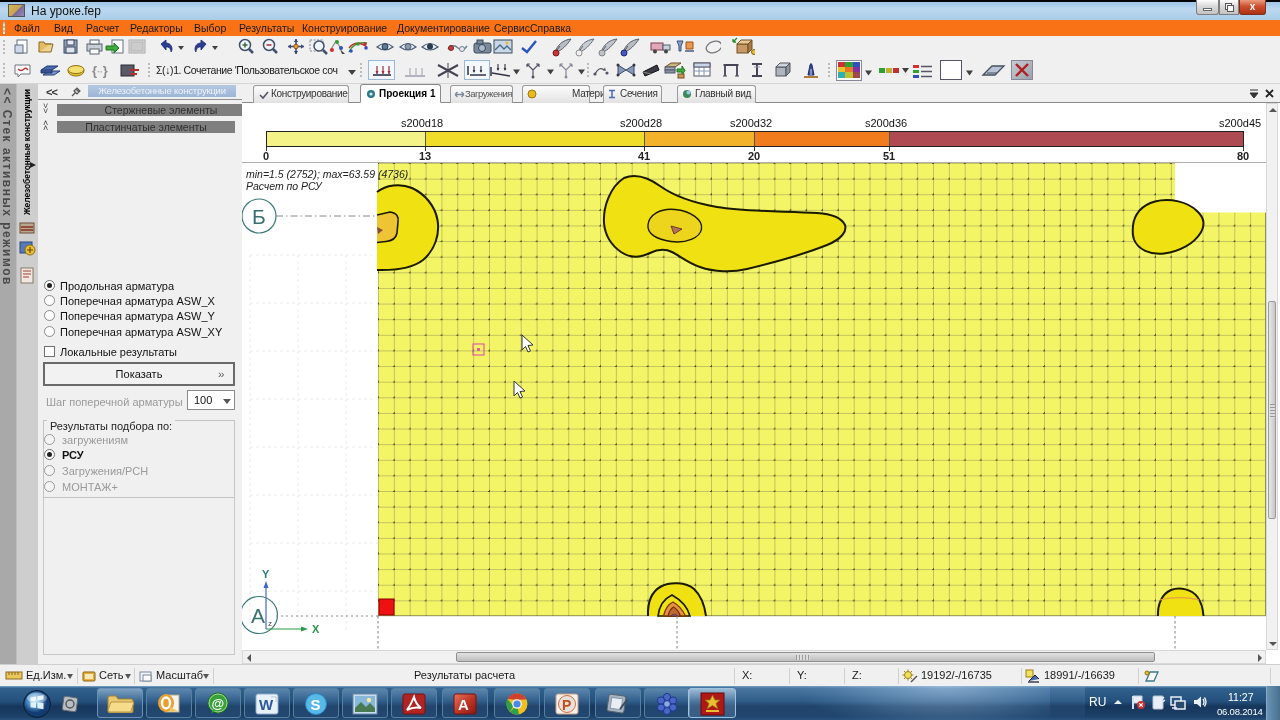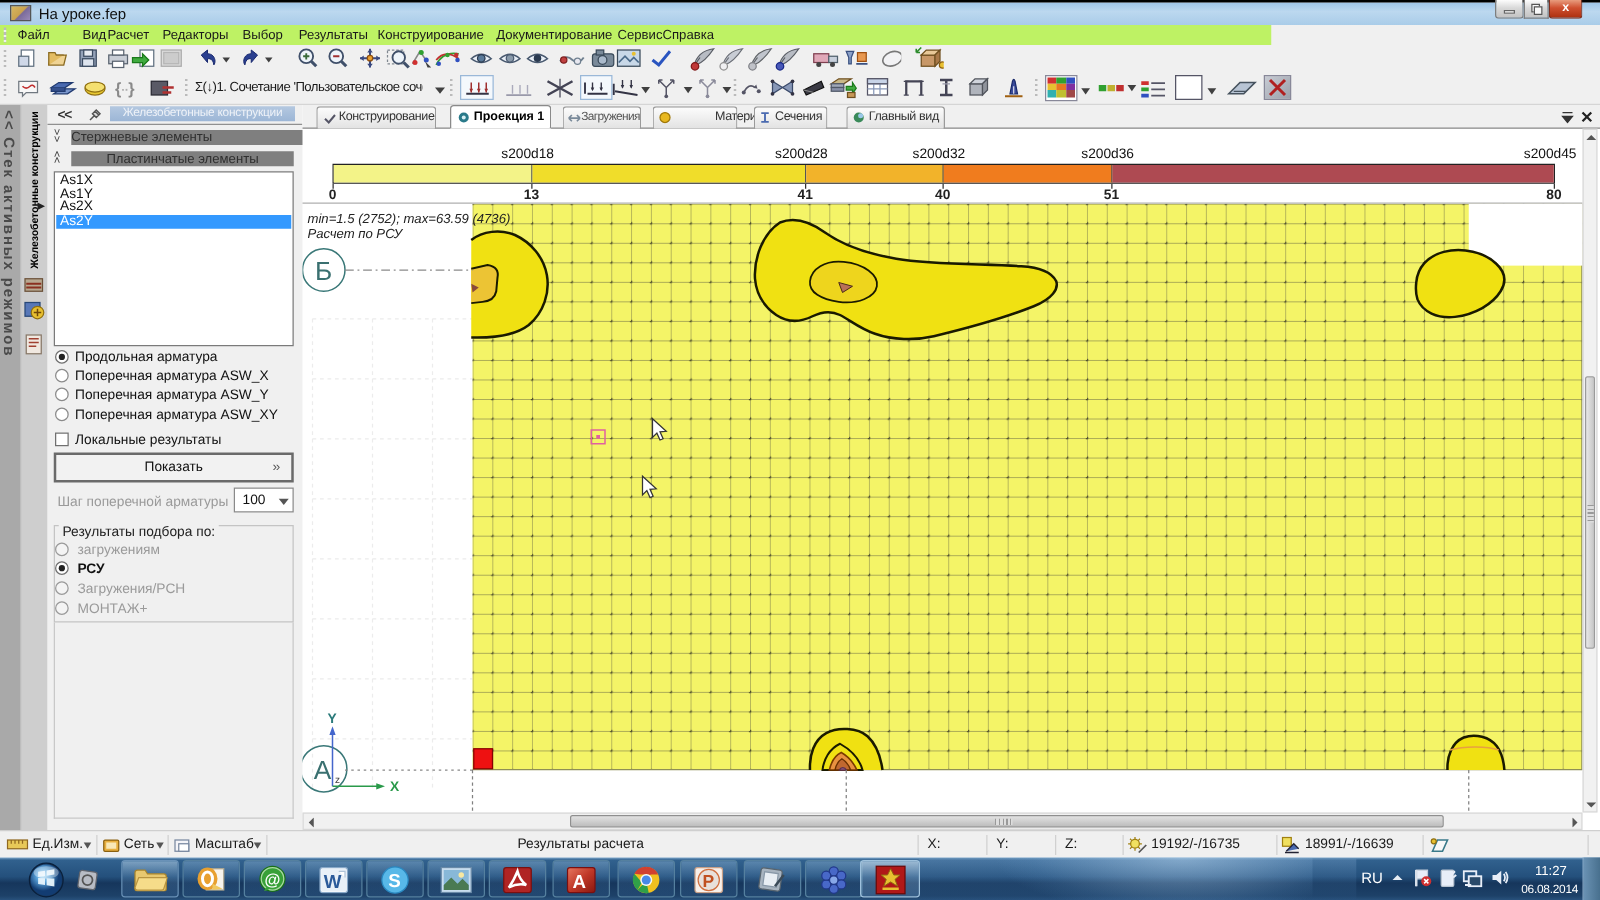--- a/index.html
+++ b/index.html
@@ -19,26 +19,26 @@
 
 <div class="abs" style="left:31px;top:4px;font-size:12px;color:#101010;">На уроке.fep</div>
 
 <div class="abs" style="left:1196px;top:0;width:23px;height:15px;background:linear-gradient(#fdfdfd,#d9d9d9 45%,#c3c3c3);border:1px solid #7e7e7e;border-top:none;border-radius:0 0 3px 3px;"></div>
 <div class="abs" style="left:1203px;top:8px;width:9px;height:3px;background:#fff;border:1px solid #666;"></div>
 <div class="abs" style="left:1219px;top:0;width:20px;height:15px;background:linear-gradient(#fdfdfd,#d9d9d9 45%,#c3c3c3);border:1px solid #7e7e7e;border-top:none;"></div>
 <div class="abs" style="left:1225px;top:3px;width:7px;height:7px;border:1px solid #555;background:#f8f8f8;"></div>
 <div class="abs" style="left:1227px;top:5px;width:7px;height:7px;border:1px solid #555;background:#f8f8f8;"></div>
 <div class="abs" style="left:1239px;top:0;width:27px;height:15px;background:linear-gradient(#e89c7e,#cf5030 45%,#ad3010);border:1px solid #7e3020;border-top:none;border-radius:0 0 3px 3px;color:#fff;font-size:10px;font-weight:bold;text-align:center;line-height:13px;">x</div>
 
-<div class="abs" id="menubar" style="left:0;top:20px;width:1017px;height:16px;background:#bef264;font-size:10.5px;color:#1a1a1a;">
+<div class="abs" id="menubar" style="left:0;top:20px;width:1280px;height:16px;background:#f97316;font-size:10.5px;color:#1a1a1a;">
 
   <div class="abs" style="left:3px;top:2px;width:2px;height:12px;background:repeating-linear-gradient(#bbb 0 2px,#f0f0f0 2px 4px);"></div>
 
   <span class="abs" style="left:14px;top:2px;">Файл</span>
-  <span class="abs" style="left:66px;top:2px;">Вид</span>
+  <span class="abs" style="left:54px;top:2px;">Вид</span>
   <span class="abs" style="left:86px;top:2px;">Расчет</span>
   <span class="abs" style="left:130px;top:2px;">Редакторы</span>
   <span class="abs" style="left:194px;top:2px;">Выбор</span>
   <span class="abs" style="left:239px;top:2px;">Результаты</span>
   <span class="abs" style="left:302px;top:2px;">Конструирование</span>
   <span class="abs" style="left:397px;top:2px;">Документирование</span>
   <span class="abs" style="left:494px;top:2px;">Сервис</span>
   <span class="abs" style="left:530px;top:2px;">Справка</span>
 </div>
 
@@ -437,31 +437,26 @@
 
   <svg class="abs" style="left:32px;top:2px;" width="12" height="12">
         <path d="M2 10 L6 6 M6 3 L9 6 M4 5 L7 2 L10 5 L7 8 Z" stroke="#555" fill="#ddd" stroke-width="1.2"></path>
       </svg>
 
   <div class="abs" style="left:50px;top:1px;width:148px;height:12px;background:linear-gradient(#b4c8e0,#9cb6d6);color:#eef2f8;text-align:center;line-height:12px;font-size:9.5px;letter-spacing:-0.2px;">Железобетонные конструкции</div>
   <div class="abs" style="left:0px;top:15px;width:204px;height:1px;background:#909090;"></div>
 
   <div class="abs" style="left:5px;top:20px;color:#444;font-size:9px;line-height:5px;">˅<br>˅</div>
 
-  <div class="abs" style="left:19px;top:20px;width:208px;height:12px;background:#7f7f7f;color:#2f2f2f;line-height:12px;font-size:10.5px;">Стержневые элементы</div>
+  <div class="abs" style="left:19px;top:20px;width:208px;height:12px;background:#7f7f7f;color:#2f2f2f;text-align:center;line-height:12px;font-size:10.5px;">Стержневые элементы</div>
 
   <div class="abs" style="left:5px;top:37px;color:#444;font-size:9px;line-height:5px;">˄<br>˄</div>
 
   <div class="abs" style="left:19px;top:37px;width:178px;height:12px;background:#7f7f7f;color:#2f2f2f;text-align:center;line-height:12px;font-size:10.5px;">Пластинчатые элементы</div>
 
-  <div class="abs" style="left:5px;top:53px;width:192px;height:140px;background:#fff;border:1px solid #7a7a7a;">
-    <div style="padding:1px 0 0 4px;line-height:10.5px;">As1X<br>As1Y<br>As2X</div>
-
-    <div class="abs" style="left:1px;top:34px;width:188px;height:11px;background:#3399ff;color:#fff;padding-left:3px;line-height:11px;">As2Y</div>
-  </div>
 
   <div class="abs" style="left:6px;top:196px;width:11px;height:11px;border:1px solid #707070;border-radius:50%;background:#fff;"></div>
   <div class="abs" style="left:9px;top:199px;width:5px;height:5px;border-radius:50%;background:#222;"></div>
   <div class="abs" style="left:22px;top:196px;">Продольная арматура</div>
 
   <div class="abs" style="left:6px;top:211px;width:11px;height:11px;border:1px solid #8a8a8a;border-radius:50%;background:#fff;"></div>
   <div class="abs" style="left:22px;top:211px;">Поперечная арматура ASW_X</div>
 
   <div class="abs" style="left:6px;top:226px;width:11px;height:11px;border:1px solid #8a8a8a;border-radius:50%;background:#fff;"></div>
   <div class="abs" style="left:22px;top:226px;">Поперечная арматура ASW_Y</div>
@@ -570,21 +565,21 @@
   </div>
 
   <svg class="abs" style="left:0;top:63px;" width="1038" height="5">
         <path d="M24.5 0 V4 M183.5 0 V4 M402.5 0 V4 M512.5 0 V4 M647.5 0 V4 M1001.5 0 V4" stroke="#333" stroke-width="1"></path>
       </svg>
 
   <div class="abs" style="left:0;top:66px;width:1038px;height:12px;font-size:11px;font-weight:bold;color:#222;">
     <span class="abs" style="left:21px;">0</span>
     <span class="abs" style="left:177px;">13</span>
     <span class="abs" style="left:396px;">41</span>
-    <span class="abs" style="left:506px;">40</span>
+    <span class="abs" style="left:506px;">20</span>
     <span class="abs" style="left:641px;">51</span>
     <span class="abs" style="left:995px;">80</span>
   </div>
 
   <div class="abs" style="left:0;top:78px;width:1025px;height:1px;background:#b0b0b0;"></div>
 
   <svg class="abs" style="left:0;top:79px;" width="1036" height="487" viewBox="0 0 1036 487">
     <defs>
       <pattern id="grid" x="136" y="0" width="15.857" height="15.62" patternUnits="userSpaceOnUse">
         <rect width="15.857" height="15.62" fill="#f4f467"></rect>

